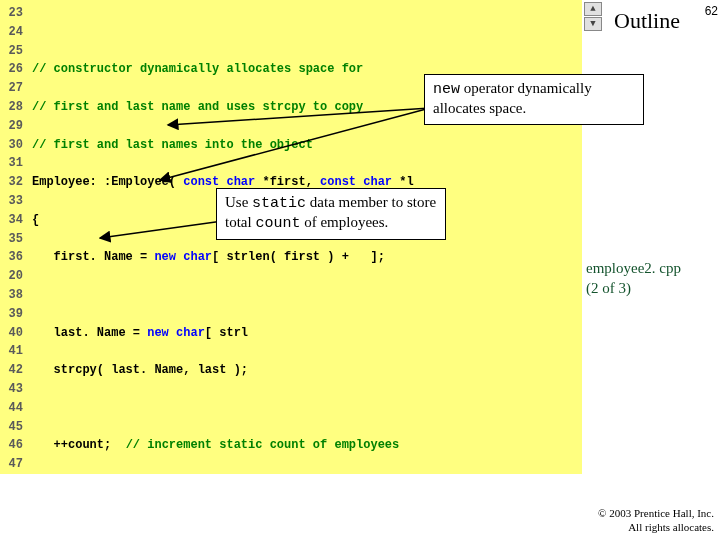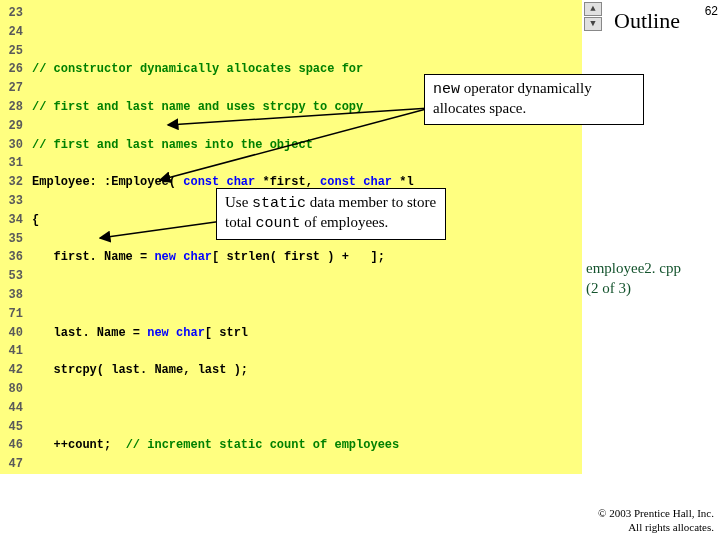--- a/index.html
+++ b/index.html
@@ -149,27 +149,27 @@
       <div>27</div>
       <div>28</div>
       <div>29</div>
       <div>30</div>
       <div>31</div>
       <div>32</div>
       <div>33</div>
       <div>34</div>
       <div>35</div>
       <div>36</div>
-      <div>53</div>
+      <div>20</div>
       <div>38</div>
-      <div>71</div>
+      <div>39</div>
       <div>40</div>
       <div>41</div>
       <div>42</div>
-      <div>80</div>
+      <div>43</div>
       <div>44</div>
       <div>45</div>
       <div>46</div>
       <div>47</div>
     </div>
 
     <div class="code-lines">
 <div>&nbsp;</div>
 <div class="cm">// constructor dynamically allocates space for</div>
 <div class="cm">// first and last name and uses strcpy to copy</div>

